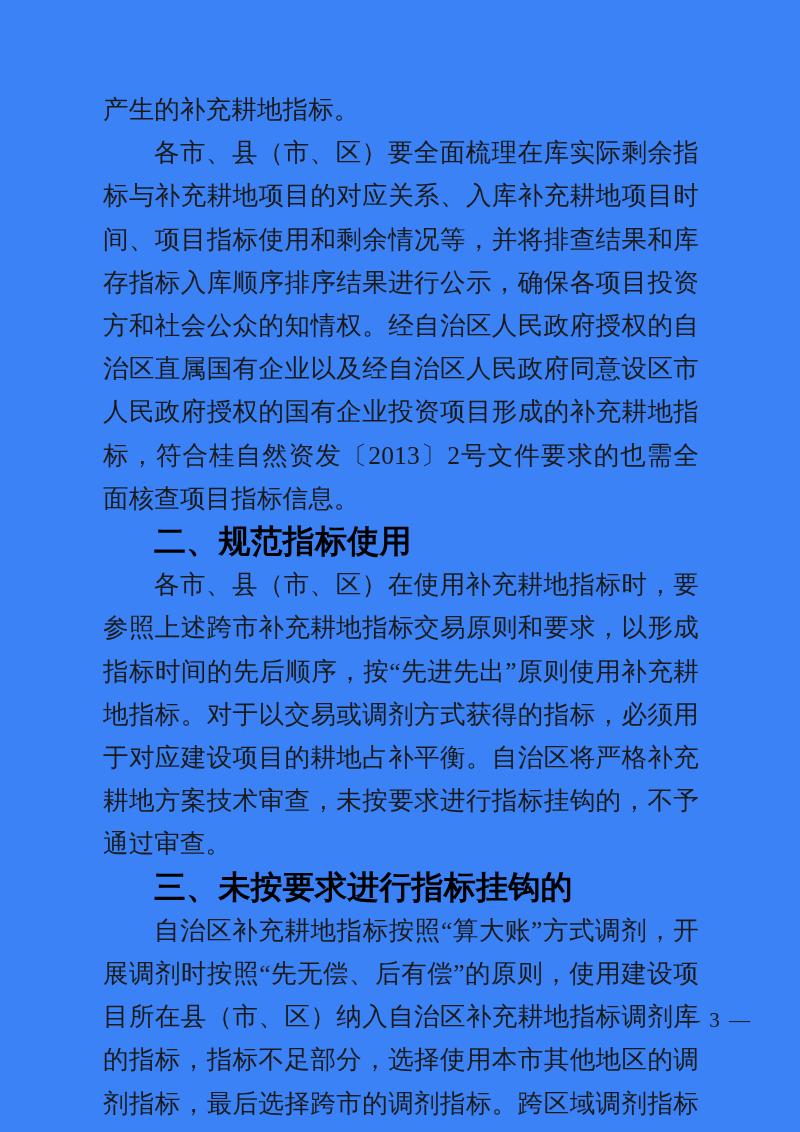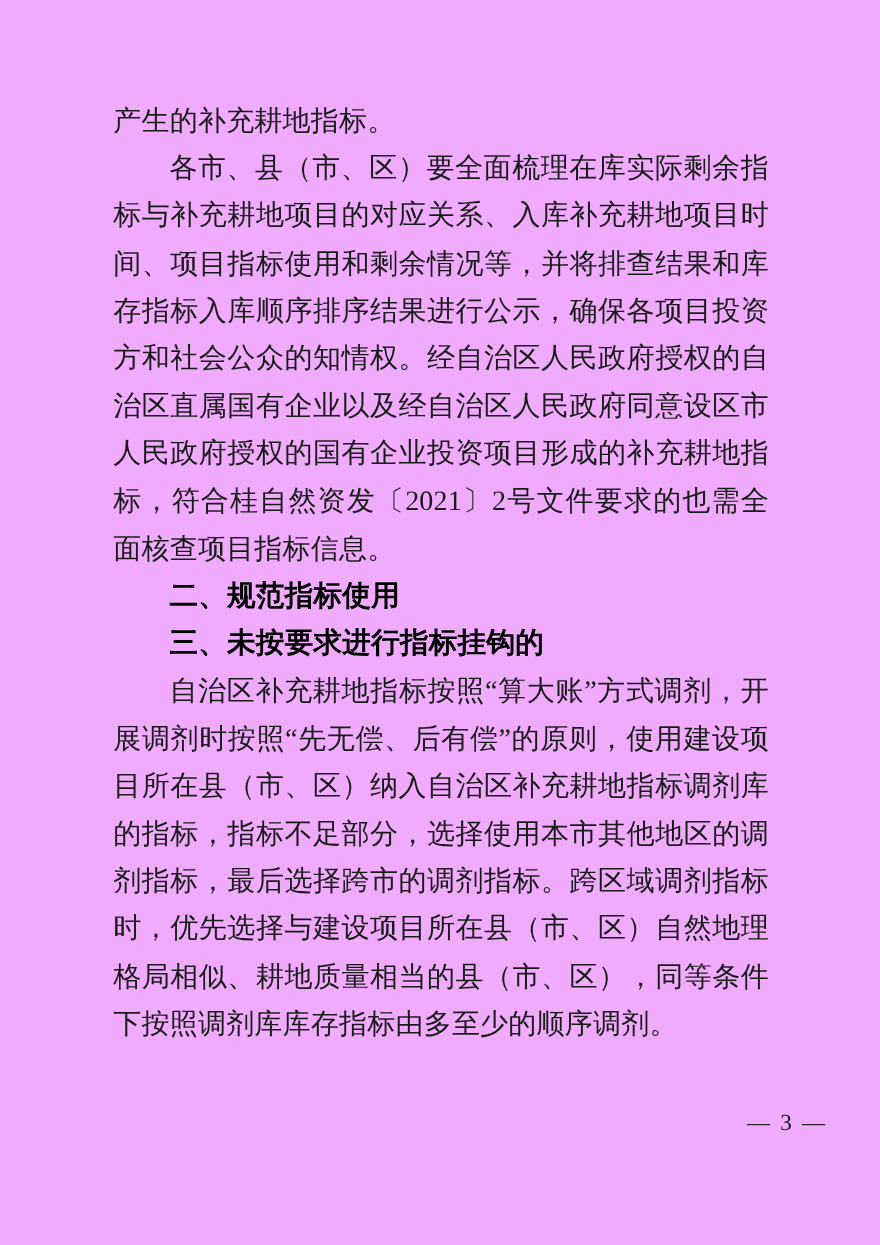--- a/index.html
+++ b/index.html
@@ -4,21 +4,21 @@
 <style>
   html, body {
     margin: 0;
     padding: 0;
     background: #ffffff;
   }
   .page {
     position: relative;
     width: 800px;
     height: 1132px;
-    background: #f0abfc;
+    background: #3b82f6;
     overflow: hidden;
     box-sizing: border-box;
   }
   .content {
     position: absolute;
     left: 103px;
     top: 88px;
     width: 596px;
   }
   
@@ -35,21 +35,21 @@
     white-space: normal;
     -webkit-font-smoothing: antialiased;
   }
   .para.noindent {
     text-indent: 0;
   }
   
   .heading {
     font-family: "Liberation Sans", "DejaVu Sans", sans-serif;
     font-weight: bold;
-    font-size: 26px;
+    font-size: 32px;
     line-height: 43.2px;
     color: #000000;
     text-indent: 51px;
     margin: 0;
     letter-spacing: 0.2px;
   }
   .page-number {
     position: absolute;
     left: 0;
     right: 48px;
@@ -63,24 +63,25 @@
 </style>
 </head>
 <body>
 
 <div class="page">
 
   <div class="content">
 
     <p class="para noindent">产生的补充耕地指标。</p>
 
-    <p class="para">各市、县（市、区）要全面梳理在库实际剩余指标与补充耕地项目的对应关系、入库补充耕地项目时间、项目指标使用和剩余情况等，并将排查结果和库存指标入库顺序排序结果进行公示，确保各项目投资方和社会公众的知情权。经自治区人民政府授权的自治区直属国有企业以及经自治区人民政府同意设区市人民政府授权的国有企业投资项目形成的补充耕地指标，符合桂自然资发〔2021〕2号文件要求的也需全面核查项目指标信息。</p>
+    <p class="para">各市、县（市、区）要全面梳理在库实际剩余指标与补充耕地项目的对应关系、入库补充耕地项目时间、项目指标使用和剩余情况等，并将排查结果和库存指标入库顺序排序结果进行公示，确保各项目投资方和社会公众的知情权。经自治区人民政府授权的自治区直属国有企业以及经自治区人民政府同意设区市人民政府授权的国有企业投资项目形成的补充耕地指标，符合桂自然资发〔2013〕2号文件要求的也需全面核查项目指标信息。</p>
 
     <h2 class="heading">二、规范指标使用</h2>
 
+    <p class="para">各市、县（市、区）在使用补充耕地指标时，要参照上述跨市补充耕地指标交易原则和要求，以形成指标时间的先后顺序，按“先进先出”原则使用补充耕地指标。对于以交易或调剂方式获得的指标，必须用于对应建设项目的耕地占补平衡。自治区将严格补充耕地方案技术审查，未按要求进行指标挂钩的，不予通过审查。</p>
 
     <h2 class="heading">三、未按要求进行指标挂钩的</h2>
 
     <p class="para">自治区补充耕地指标按照“算大账”方式调剂，开展调剂时按照“先无偿、后有偿”的原则，使用建设项目所在县（市、区）纳入自治区补充耕地指标调剂库的指标，指标不足部分，选择使用本市其他地区的调剂指标，最后选择跨市的调剂指标。跨区域调剂指标时，优先选择与建设项目所在县（市、区）自然地理格局相似、耕地质量相当的县（市、区），同等条件下按照调剂库库存指标由多至少的顺序调剂。</p>
 
   </div>
 
   <div class="page-number">— 3 —</div>
 
 </div>

